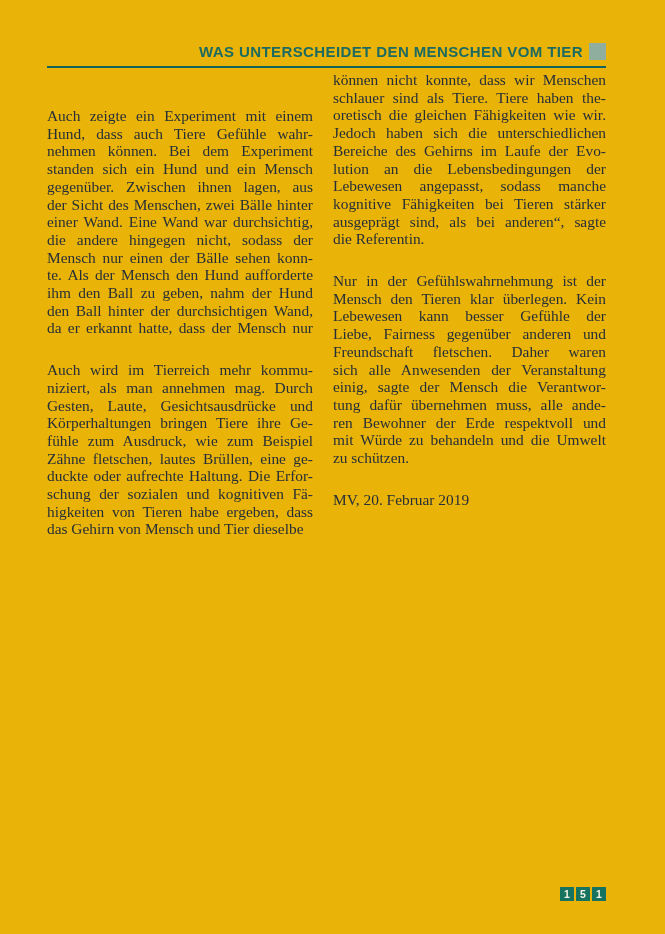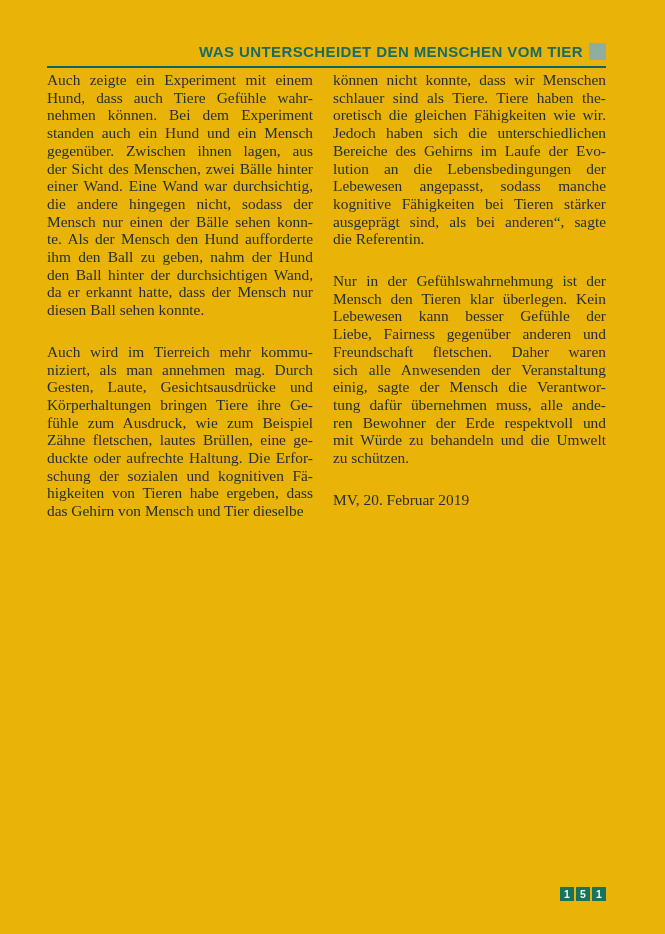--- a/index.html
+++ b/index.html
@@ -46,21 +46,21 @@
   .columns {
     position: absolute;
     left: 47px;
     top: 71px;
     width: 559px;
     display: flex;
     gap: 20px;
     color: var(--text-color, #262f38);
     font-size: 15.4px;
   }
-  .col-left  { width: 266px; }
+  .col-left  { width: 266px; margin-top: 36px; }
   .col-right { width: 273px; }
   .para + .para { margin-top: 24px; }
   .tline {
     line-height: 17.7px;
     text-align: justify;
     text-align-last: justify;
   }
   .tline.last { text-align-last: left; }
   .dateline {
     margin-top: 24px;
@@ -98,31 +98,30 @@
     </div>
     <div class="header-rule"></div>
   </div>
 
   <div class="columns">
     <div class="col col-left">
         <div class="para">
           <div class="tline">Auch zeigte ein Experiment mit einem</div>
           <div class="tline">Hund, dass auch Tiere Gefühle wahr-</div>
           <div class="tline">nehmen können. Bei dem Experiment</div>
-          <div class="tline">standen auch ein Hund und ein Mensch</div>
+          <div class="tline">standen sich ein Hund und ein Mensch</div>
           <div class="tline">gegenüber. Zwischen ihnen lagen, aus</div>
           <div class="tline">der Sicht des Menschen, zwei Bälle hinter</div>
           <div class="tline">einer Wand. Eine Wand war durchsichtig,</div>
           <div class="tline">die andere hingegen nicht, sodass der</div>
           <div class="tline">Mensch nur einen der Bälle sehen konn-</div>
           <div class="tline">te. Als der Mensch den Hund aufforderte</div>
           <div class="tline">ihm den Ball zu geben, nahm der Hund</div>
           <div class="tline">den Ball hinter der durchsichtigen Wand,</div>
           <div class="tline">da er erkannt hatte, dass der Mensch nur</div>
-          <div class="tline last">diesen Ball sehen konnte.</div>
         </div>
         <div class="para">
           <div class="tline">Auch wird im Tierreich mehr kommu-</div>
           <div class="tline">niziert, als man annehmen mag. Durch</div>
           <div class="tline">Gesten, Laute, Gesichtsausdrücke und</div>
           <div class="tline">Körperhaltungen bringen Tiere ihre Ge-</div>
           <div class="tline">fühle zum Ausdruck, wie zum Beispiel</div>
           <div class="tline">Zähne fletschen, lautes Brüllen, eine ge-</div>
           <div class="tline">duckte oder aufrechte Haltung. Die Erfor-</div>
           <div class="tline">schung der sozialen und kognitiven Fä-</div>

